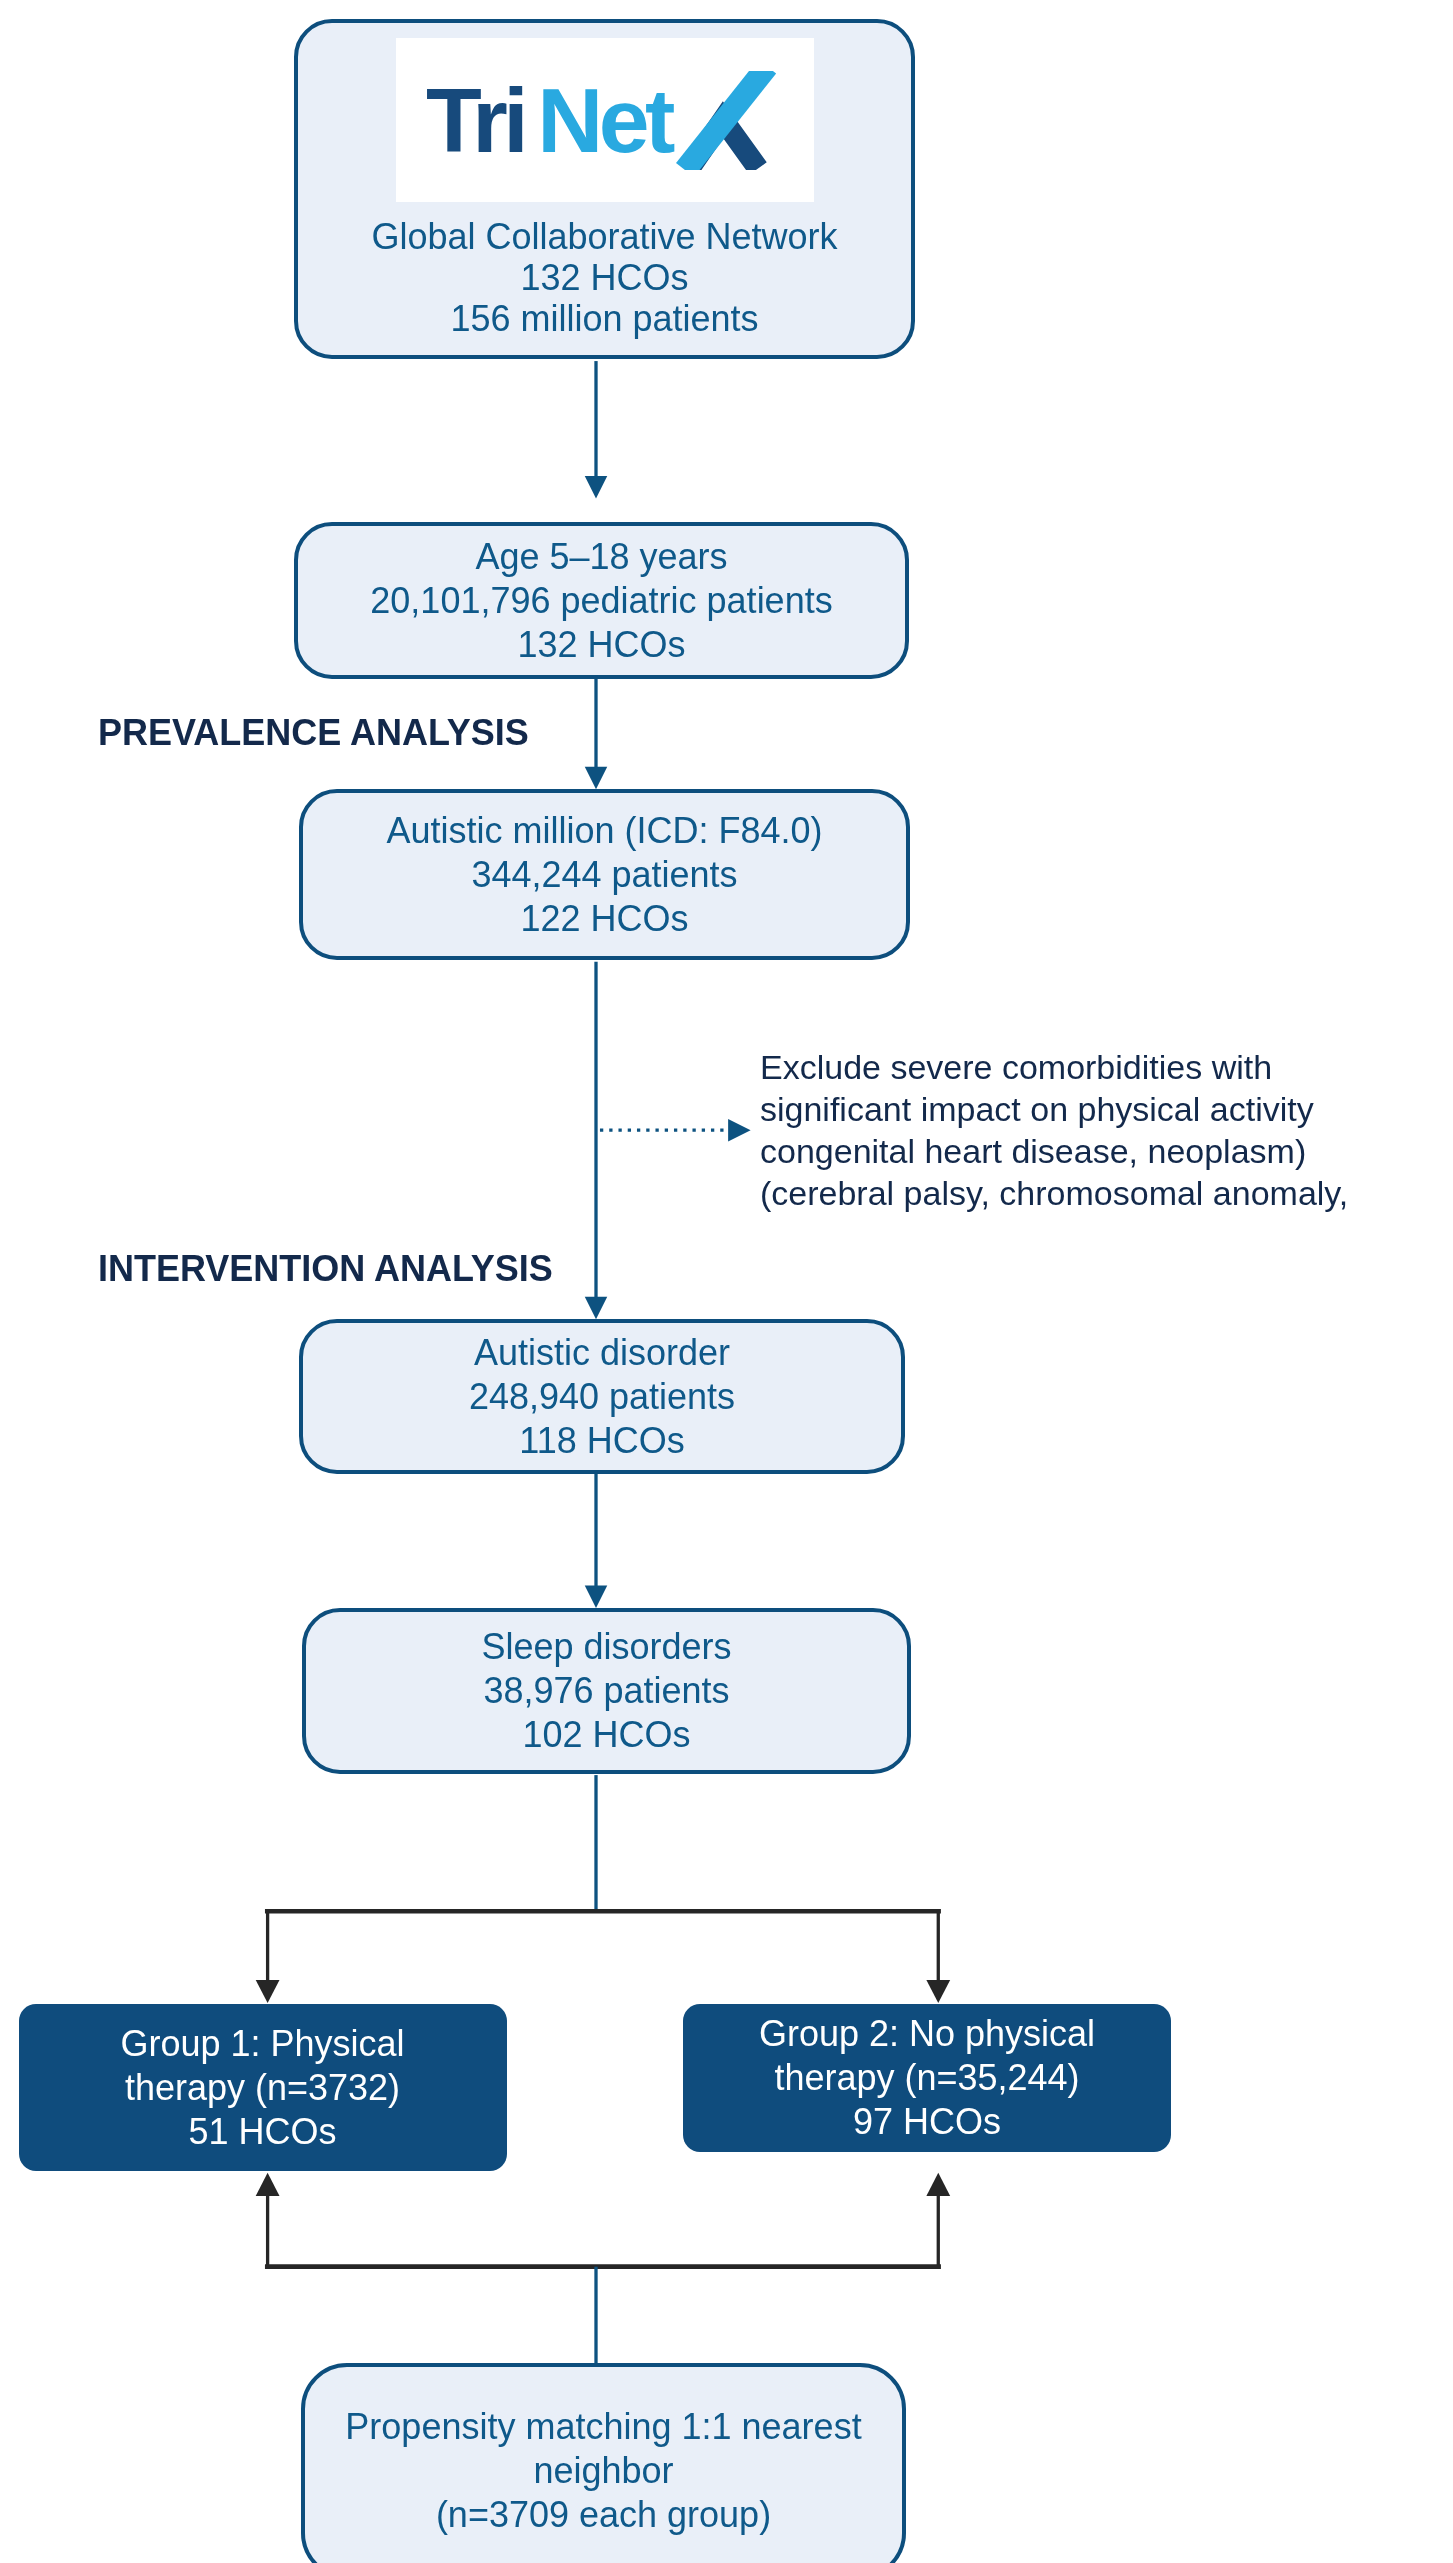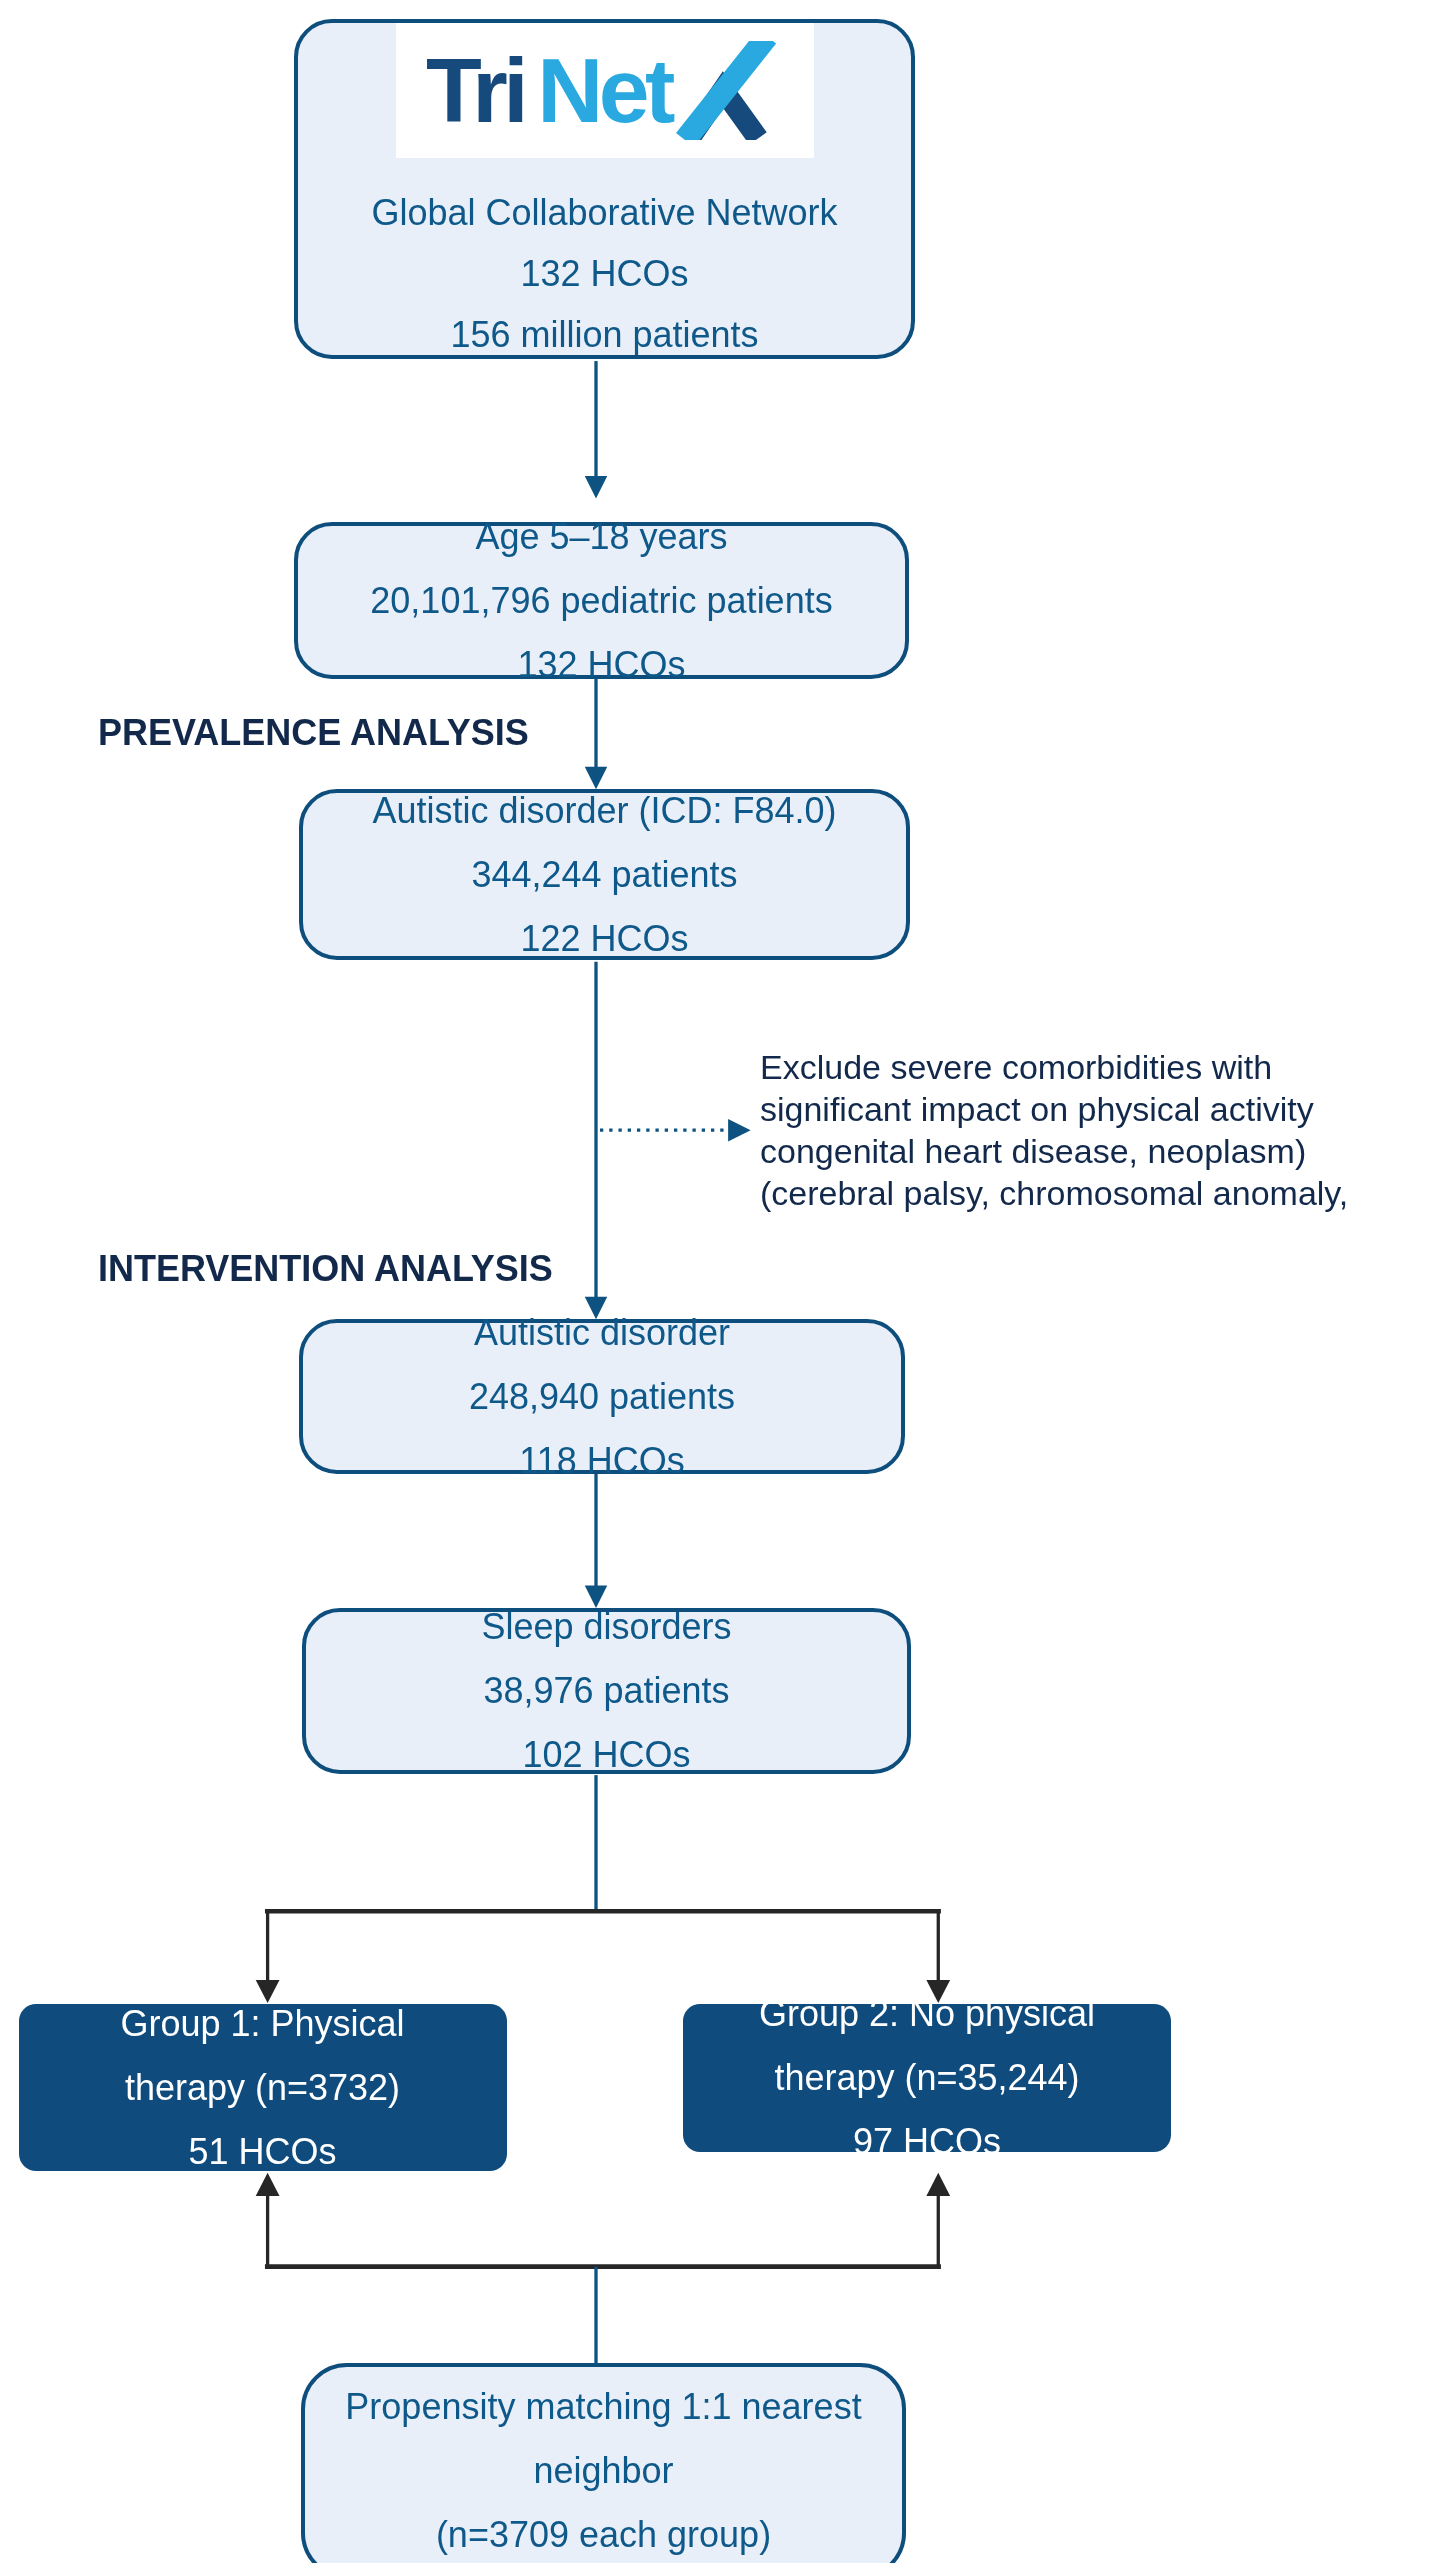--- a/index.html
+++ b/index.html
@@ -9,21 +9,20 @@
     background:#ffffff;
     font-family:"Liberation Sans",sans-serif;
     overflow:hidden;
   }
   .node{
     position:absolute;
     display:flex;flex-direction:column;
     align-items:center;justify-content:center;
     text-align:center;
     box-sizing:border-box;
-    gap:20px;
   }
   .light{
     background:#e9eff8;
     border:4px solid #0d4e7d;
     border-radius:38px;
     color:#0f598a;
     font-size:36px;line-height:44px;
   }
   .dark{
     background:#0f4c7d;
@@ -126,21 +125,21 @@
 
   <div class="node light" id="box-age">
     <div>Age 5–18 years</div>
     <div>20,101,796 pediatric patients</div>
     <div>132 HCOs</div>
   </div>
 
   <div class="section-label" id="label-prevalence">PREVALENCE ANALYSIS</div>
 
   <div class="node light" id="box-autistic-prevalence">
-    <div>Autistic disorder (ICD: F84.0)</div>
+    <div>Autistic million (ICD: F84.0)</div>
     <div>344,244 patients</div>
     <div>122 HCOs</div>
   </div>
 
   <div class="note" id="exclusion-note">
     <div>Exclude severe comorbidities with</div>
     <div>significant impact on physical activity</div>
     <div>congenital heart disease, neoplasm)</div>
     <div>(cerebral palsy, chromosomal anomaly,</div>
   </div>

